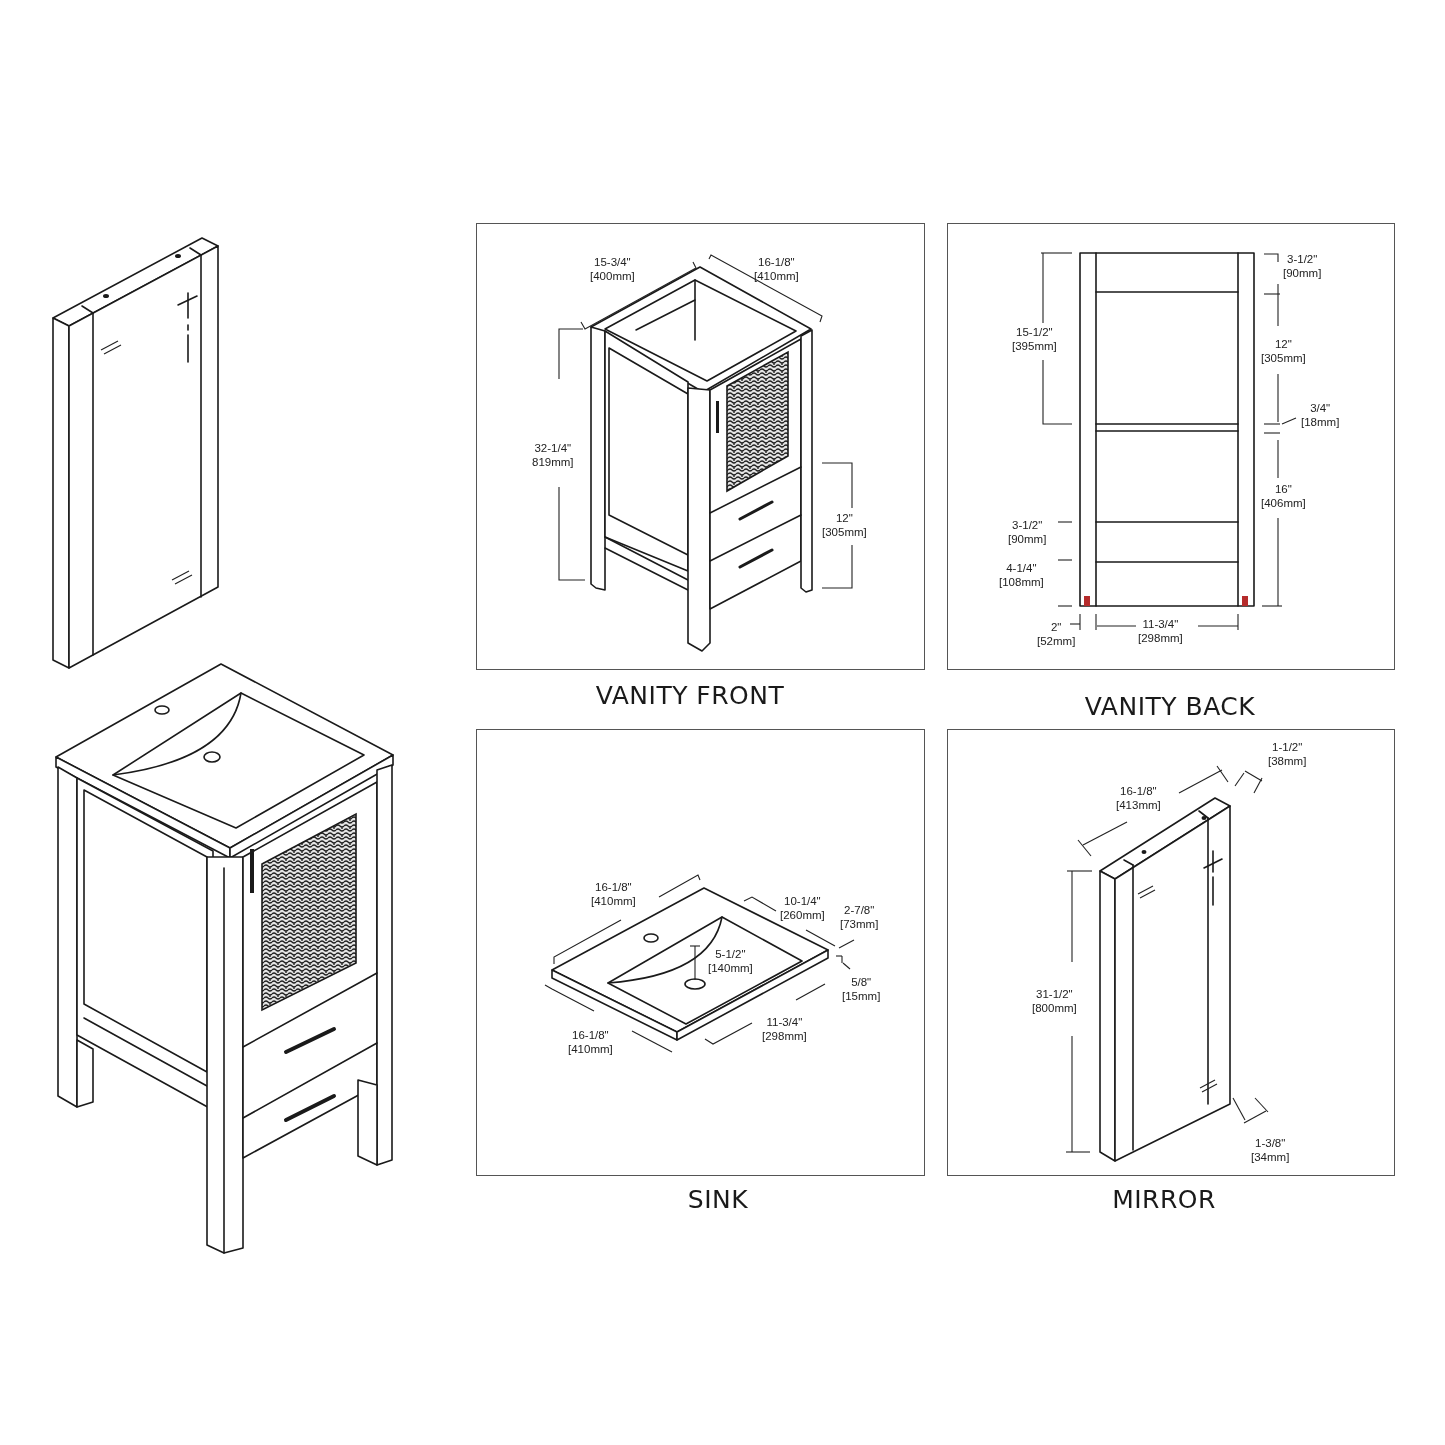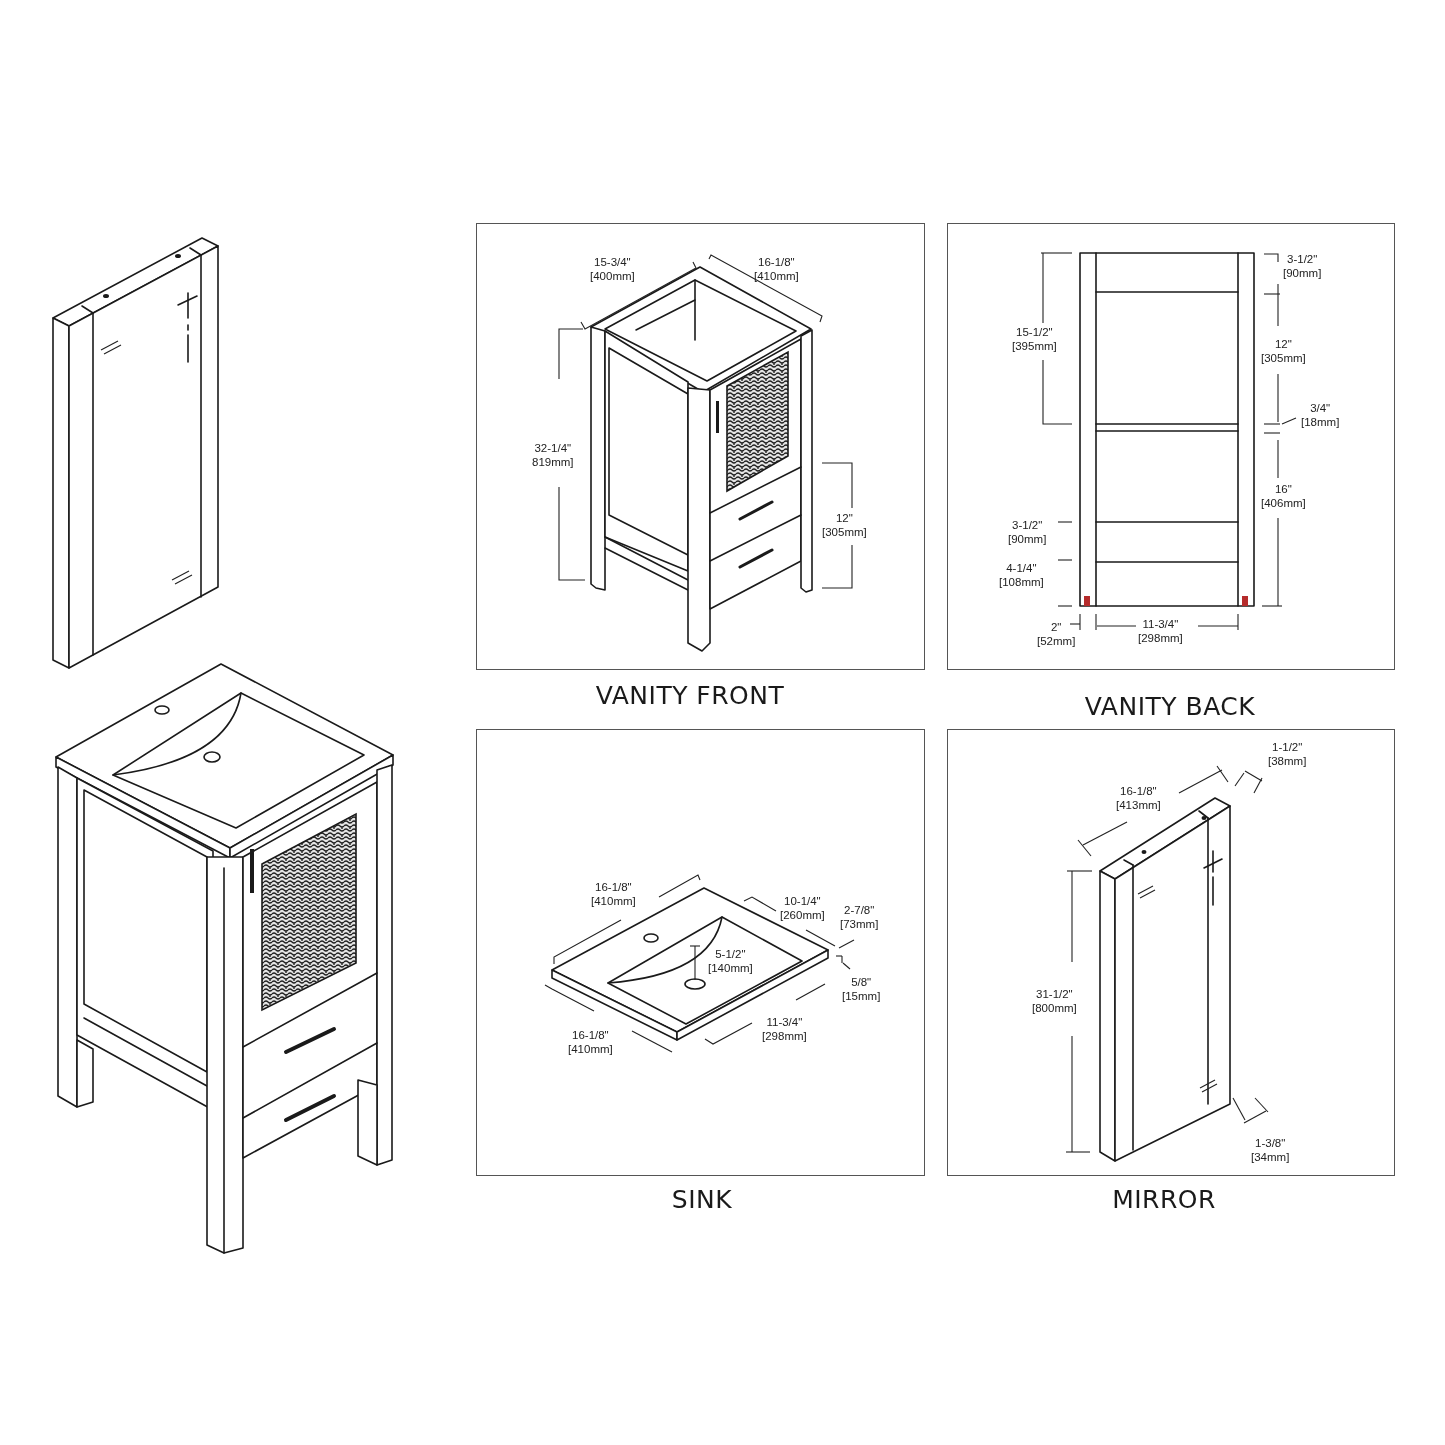--- a/index.html
+++ b/index.html
@@ -285,21 +285,21 @@
   <span>[15mm]</span>
 </div>
 <div class="dim" style="left:568px;top:1028px;">
   <span>16-1/8"</span>
   <span>[410mm]</span>
 </div>
 <div class="dim" style="left:762px;top:1015px;">
   <span>11-3/4"</span>
   <span>[298mm]</span>
 </div>
-<div class="caption" style="left:478px;top:1185px;">SINK</div>
+<div class="caption" style="left:494px;top:1185px;">SINK</div>
 
 <div class="dim" style="left:1116px;top:784px;">
   <span>16-1/8"</span>
   <span>[413mm]</span>
 </div>
 <div class="dim" style="left:1268px;top:740px;">
   <span>1-1/2"</span>
   <span>[38mm]</span>
 </div>
 <div class="dim" style="left:1032px;top:987px;">

